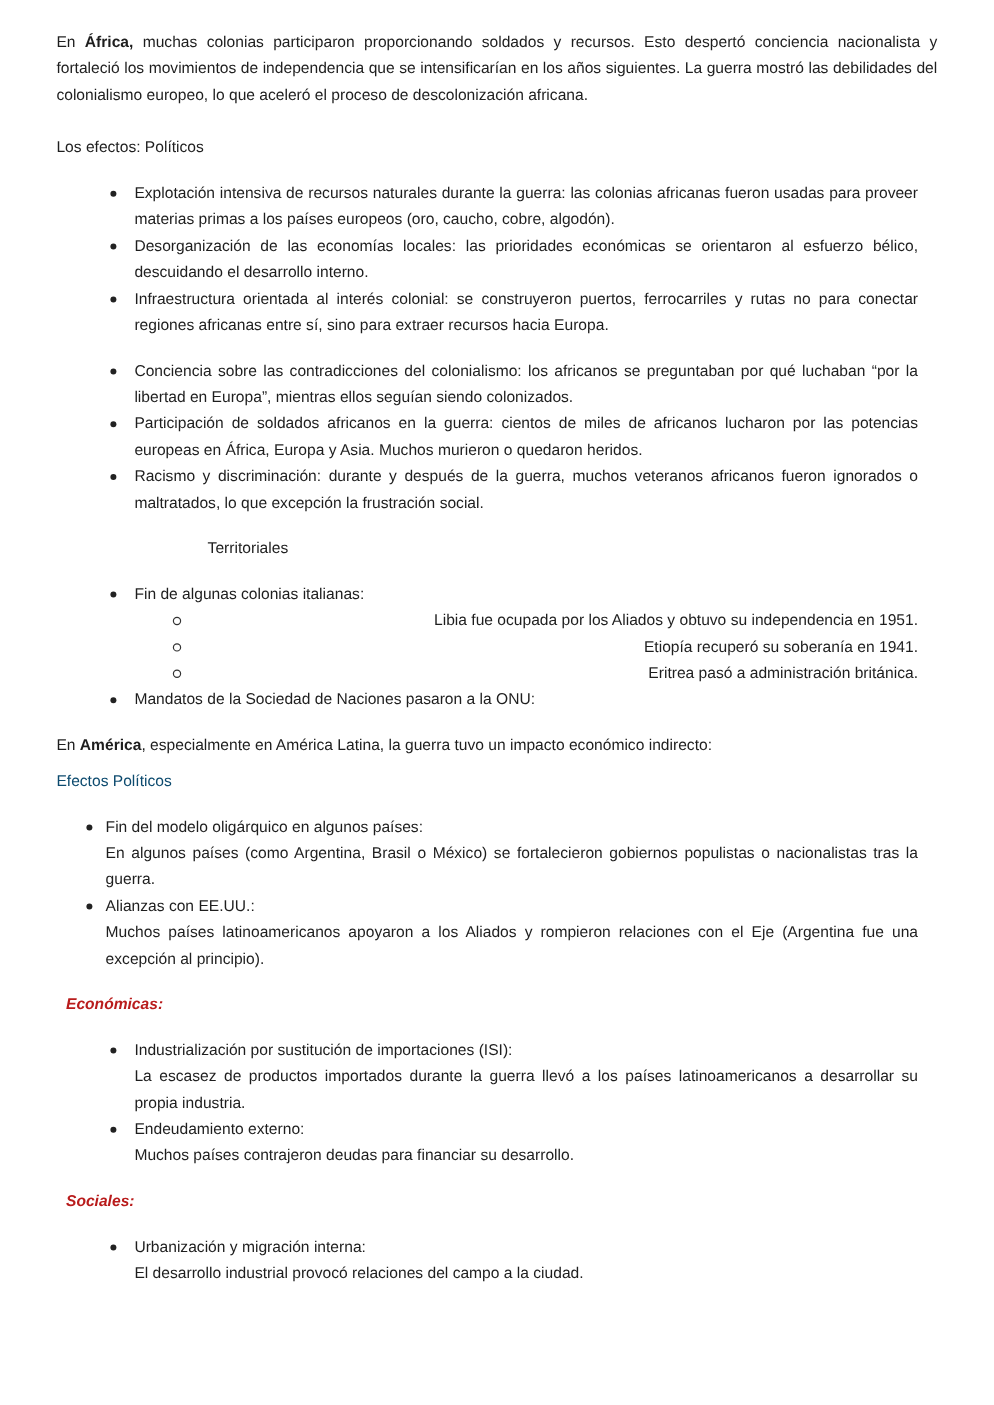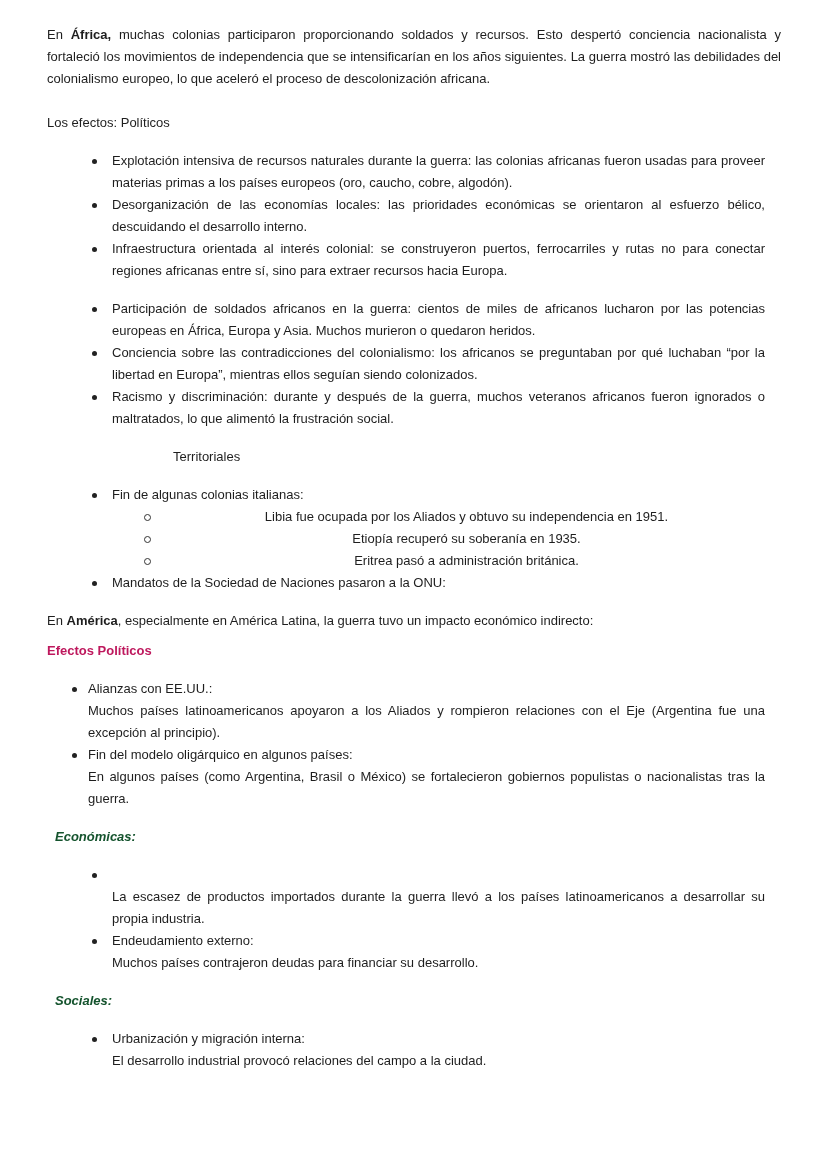--- a/index.html
+++ b/index.html
@@ -22,22 +22,22 @@
     text-align: justify;
   }
   p { margin: 0; }
   .para { text-align: justify; }
   .label { text-align: left; }
   .label.m-efectos      { margin-top: 22px; }
   .sublabel             { margin-left: 126px; }
   .m-sociales-h         { margin-top: 8px; }
   .m-territoriales-h    { margin-top: 6px; }
   .m-america            { margin-top: 10px; }
-  .bold { font-weight: bold; color: #be185d; }
-  .boldital { font-weight: bold; font-style: italic; color: #14532d; }
+  .bold { font-weight: normal; color: #0c4a6e; }
+  .boldital { font-weight: bold; font-style: italic; color: #b91c1c; }
   .indent8 { margin-left: 8px; }
   .m-politicos-h  { margin-top: 8px; }
   .m-economicas-h { margin-top: 2px; }
   .m-sociales2-h  { margin-top: 6px; }
 
   ul.list {
     list-style: none;
     margin: 16px;
     padding: 0;
     text-align: justify;
@@ -63,21 +63,21 @@
     top: 9px;
     width: 5px;
     height: 5px;
     border-radius: 50%;
     background: #222;
   }
   ul.sub {
     list-style: none;
     margin: 0;
     padding-left: 56px;
-    text-align: center;
+    text-align: right;
   }
   ul.sub > li { position: relative; }
   ul.sub > li::before {
     content: "";
     position: absolute;
     left: -24px;
     top: 8px;
     width: 5px;
     height: 5px;
     border-radius: 50%;
@@ -102,52 +102,52 @@
   <p class="label m-efectos">Los efectos: Políticos</p>
 
   <ul class="list inner m-list1">
     <li>Explotación intensiva de recursos naturales durante la guerra: las colonias africanas fueron usadas para proveer materias primas a los países europeos (oro, caucho, cobre, algodón).</li>
     <li>Desorganización de las economías locales: las prioridades económicas se orientaron al esfuerzo bélico, descuidando el desarrollo interno.</li>
     <li>Infraestructura orientada al interés colonial: se construyeron puertos, ferrocarriles y rutas no para conectar regiones africanas entre sí, sino para extraer recursos hacia Europa.</li>
   </ul>
 
 
   <ul class="list inner m-soclist">
+    <li>Conciencia sobre las contradicciones del colonialismo: los africanos se preguntaban por qué luchaban “por la libertad en Europa”, mientras ellos seguían siendo colonizados.</li>
     <li>Participación de soldados africanos en la guerra: cientos de miles de africanos lucharon por las potencias europeas en África, Europa y Asia. Muchos murieron o quedaron heridos.</li>
-    <li>Conciencia sobre las contradicciones del colonialismo: los africanos se preguntaban por qué luchaban “por la libertad en Europa”, mientras ellos seguían siendo colonizados.</li>
-    <li>Racismo y discriminación: durante y después de la guerra, muchos veteranos africanos fueron ignorados o maltratados, lo que alimentó la frustración social.</li>
+    <li>Racismo y discriminación: durante y después de la guerra, muchos veteranos africanos fueron ignorados o maltratados, lo que excepción la frustración social.</li>
   </ul>
 
   <p class="label sublabel m-territoriales-h">Territoriales</p>
 
   <ul class="list inner m-terrlist">
     <li>
       <span>Fin de algunas colonias italianas:</span>
       <ul class="sub">
         <li>Libia fue ocupada por los Aliados y obtuvo su independencia en 1951.</li>
-        <li>Etiopía recuperó su soberanía en 1935.</li>
+        <li>Etiopía recuperó su soberanía en 1941.</li>
         <li>Eritrea pasó a administración británica.</li>
       </ul>
     </li>
     <li><span>Mandatos de la Sociedad de Naciones pasaron a la ONU:</span><br></li>
   </ul>
 
   <p class="para m-america"><span>En </span><strong>América</strong><span>, especialmente en América Latina, la guerra tuvo un impacto económico indirecto:</span></p>
 
   <p class="label bold m-politicos-h">Efectos Políticos</p>
 
   <ul class="list outer m-pollist">
+    <li><span>Fin del modelo oligárquico en algunos países:</span><br><span>En algunos países (como Argentina, Brasil o México) se fortalecieron gobiernos populistas o nacionalistas tras la guerra.</span></li>
     <li><span>Alianzas con EE.UU.:</span><br><span>Muchos países latinoamericanos apoyaron a los Aliados y rompieron relaciones con el Eje (Argentina fue una excepción al principio).</span></li>
-    <li><span>Fin del modelo oligárquico en algunos países:</span><br><span>En algunos países (como Argentina, Brasil o México) se fortalecieron gobiernos populistas o nacionalistas tras la guerra.</span></li>
   </ul>
 
   <p class="label boldital indent8 m-economicas-h">Económicas:</p>
 
   <ul class="list inner m-ecolist">
-    <li><br><span>La escasez de productos importados durante la guerra llevó a los países latinoamericanos a desarrollar su propia industria.</span></li>
+    <li><span>Industrialización por sustitución de importaciones (ISI):</span><br><span>La escasez de productos importados durante la guerra llevó a los países latinoamericanos a desarrollar su propia industria.</span></li>
     <li><span>Endeudamiento externo:</span><br><span>Muchos países contrajeron deudas para financiar su desarrollo.</span></li>
   </ul>
 
   <p class="label boldital indent8 m-sociales2-h">Sociales:</p>
 
   <ul class="list inner m-soclist2">
     <li><span>Urbanización y migración interna:</span><br><span>El desarrollo industrial provocó relaciones del campo a la ciudad.</span></li>
   </ul>
 
 </div>

